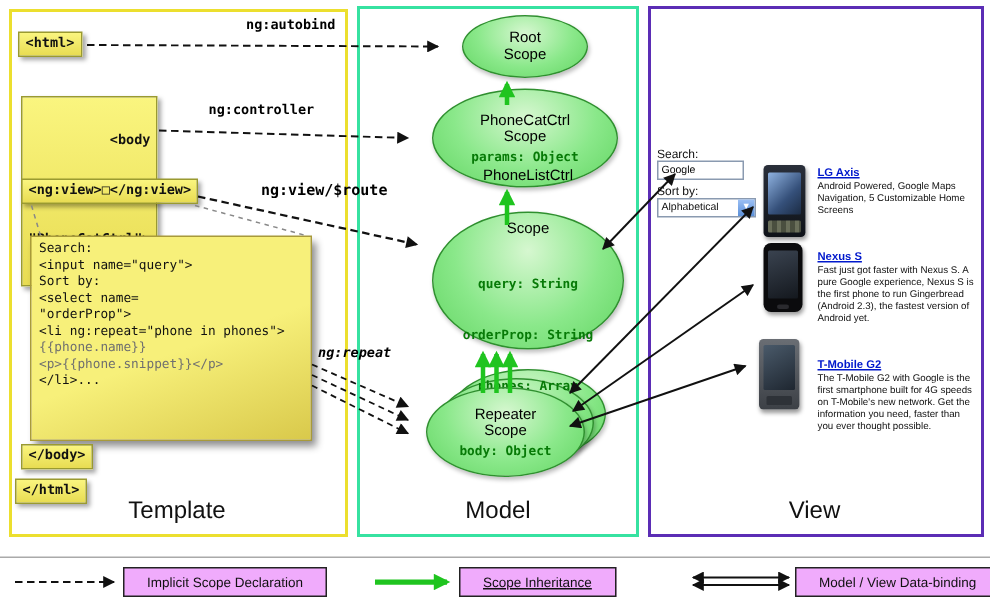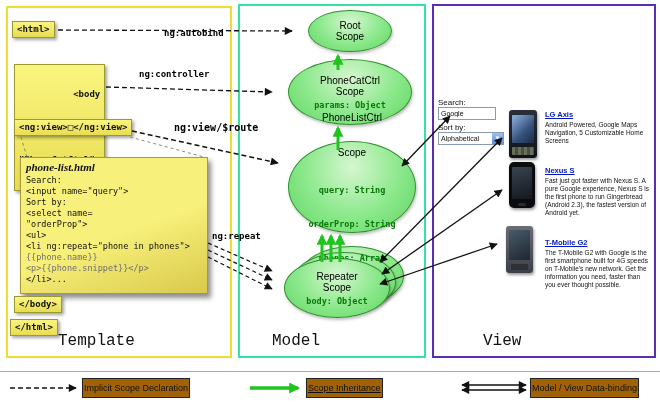--- a/index.html
+++ b/index.html
@@ -6,21 +6,21 @@
   html,body { background:#fff; }
   body { width:660px; height:405px; font-family:"Liberation Sans",sans-serif; }
   #canvas { position:relative; width:660px; height:405px; background:#fff; overflow:hidden; }
 
   
   .section { position:absolute; z-index:1; }
   .sec-template { left:6px; top:6px; width:226px; height:352px; border:2px solid #ecdf2e; }
   .sec-model   { left:238px; top:4px; width:188px; height:354px; border:2px solid #36e2a1; }
   .sec-view    { left:432px; top:4px; width:224px; height:354px; border:2px solid #5b2db5; }
 
-  .section-label { position:absolute; z-index:15; font-size:16px; color:#111; width:120px; text-align:left;font-family:Liberation Mono, monospace; }
+  .section-label { position:absolute; z-index:15; font-size:16px; color:#111; width:120px; text-align:center; }
   #lbl-template { left:58px;  top:332px; }
   #lbl-model    { left:272px; top:332px; }
   #lbl-view     { left:483px; top:332px; }
 
   
   .code-box { position:absolute; z-index:10; background:linear-gradient(180deg,#faf57f,#e8dc52);
     border:1px solid #9a9a30; box-shadow:2px 2px 3px rgba(0,0,0,.35);
     font:bold 9px/11px "DejaVu Sans Mono",monospace; color:#111; padding:2px 4px; white-space:pre;text-align:right; }
   #box-html-open  { left:12px; top:21px; }
   #box-body-open  { left:14px; top:64px; }
@@ -45,24 +45,24 @@
   .scope .sname + .sprop { margin-top:3px; }
   #scope-root      { left:296px; top:10px;  width:84px;  height:42px; }
   #scope-phonecat  { left:276px; top:59px;  width:124px; height:66px; }
   #scope-phonelist { left:276px; top:141px; width:128px; height:92px;gap:24px; }
   #rep-back { left:288px; top:246px; width:104px; height:60px; z-index:8; }
   #rep-mid  { left:280px; top:252px; width:104px; height:60px; z-index:9; }
   #scope-repeater { left:272px; top:258px; width:106px; height:60px; z-index:10; }
 
   
   .arrow-label { position:absolute; z-index:15; font:bold 9px/10px "DejaVu Sans Mono",monospace; color:#000; }
-  #lbl-autobind   { left:164px; top:28px; }
+  #lbl-autobind   { left:164px; top:12px; }
   #lbl-controller { left:139px; top:69px; }
   #lbl-viewroute  { left:174px; top:123px; font-size:10px; }
-  #lbl-repeat     { left:212px; top:231px; }
+  #lbl-repeat     { left:212px; top:231px;font-style:italic; }
 
   
   .view-small-label { position:absolute; z-index:10; font:8px/9px "Liberation Sans",sans-serif; color:#111; }
   #search-label { left:438px; top:98px; }
   #sort-label   { left:438px; top:123px; }
   #search-input { position:absolute; z-index:10; left:438px; top:107px; width:58px; height:13px;
     border:1px solid #8a9ab0; background:#fff; font:7px "Liberation Sans",sans-serif; padding:1px 2px; }
   #sort-select { position:absolute; z-index:10; left:438px; top:132px; width:66px; height:13px;
     border:1px solid #8a9ab0; background:#fff; display:flex; align-items:center; }
   #sort-select .sel-text { flex:1; font:7px "Liberation Sans",sans-serif; padding-left:2px; color:#111; white-space:nowrap; overflow:hidden; }
@@ -86,22 +86,22 @@
   #phone-img-1::after { bottom:3px; left:3px; width:22px; height:8px; background:repeating-linear-gradient(90deg,#6a6f5a 0 3px,#4a4f3f 3px 6px); }
   #phone-img-2 { left:509px; top:162px; width:26px; height:46px; background:#0b0b0d; border-radius:5px; }
   #phone-img-2::before { left:3px; top:5px; width:20px; height:32px; background:linear-gradient(160deg,#3a4350,#14181e); }
   #phone-img-2::after { bottom:2px; left:9px; width:8px; height:3px; background:#2a2a2e; border-radius:2px; }
   #phone-img-3 { left:506px; top:226px; width:27px; height:47px; background:linear-gradient(180deg,#6a6e74,#3c4046); }
   #phone-img-3::before { left:3px; top:4px; width:21px; height:30px; background:linear-gradient(150deg,#4a5a6a,#1e2630); }
   #phone-img-3::after { bottom:3px; left:5px; width:17px; height:6px; background:#2e3238; }
 
   
   #legend-divider { position:absolute; z-index:2; left:0; top:371px; width:660px; border-top:1px solid #aaa; }
-  .legend-box { position:absolute; z-index:15; border:1px solid #222; background:#a16207;
-    font:9px/10px "Liberation Sans",sans-serif; color:#111; padding:4px 1px; white-space:nowrap; }
+  .legend-box { position:absolute; z-index:15; border:1px solid #222; background:#f0abfc;
+    font:9px/10px "Liberation Sans",sans-serif; color:#111; padding:4px 15px; white-space:nowrap; }
   #leg-box-1 { left:82px;  top:378px; }
   #leg-box-2 { left:306px; top:378px;text-decoration:underline; }
   #leg-box-3 { left:530px; top:378px; }
 
   
   #arrows { position:absolute; left:0; top:0; width:660px; height:405px; z-index:12; pointer-events:none; }
 </style>
 </head>
 <body>
 
@@ -119,27 +119,25 @@
 
   <div id="box-body-open" class="code-box">
     <div>&lt;body</div>
     <div>ng:controller=</div>
     <div>"PhoneCatCtrl"&gt;</div>
   </div>
 
   <div id="box-ng-view" class="code-box">&lt;ng:view&gt;□&lt;/ng:view&gt;</div>
 
   <div id="box-phone-list">
-    <div class="title">phone-list.html</div>
     <div class="code-line">Search:</div>
     <div class="code-line">&lt;input name="query"&gt;</div>
     <div class="code-line">Sort by:</div>
     <div class="code-line">&lt;select name=</div>
     <div class="code-line">"orderProp"&gt;</div>
-    <div class="code-line">&lt;ul&gt;</div>
     <div class="code-line">&lt;li ng:repeat="phone in phones"&gt;</div>
     <div class="code-line muted">{{phone.name}}</div>
     <div class="code-line muted">&lt;p&gt;{{phone.snippet}}&lt;/p&gt;</div>
     <div class="code-line">&lt;/li&gt;...</div>
   </div>
 
   <div id="box-body-close" class="code-box">&lt;/body&gt;</div>
   <div id="box-html-close" class="code-box">&lt;/html&gt;</div>
 
   <div id="scope-root" class="scope">

